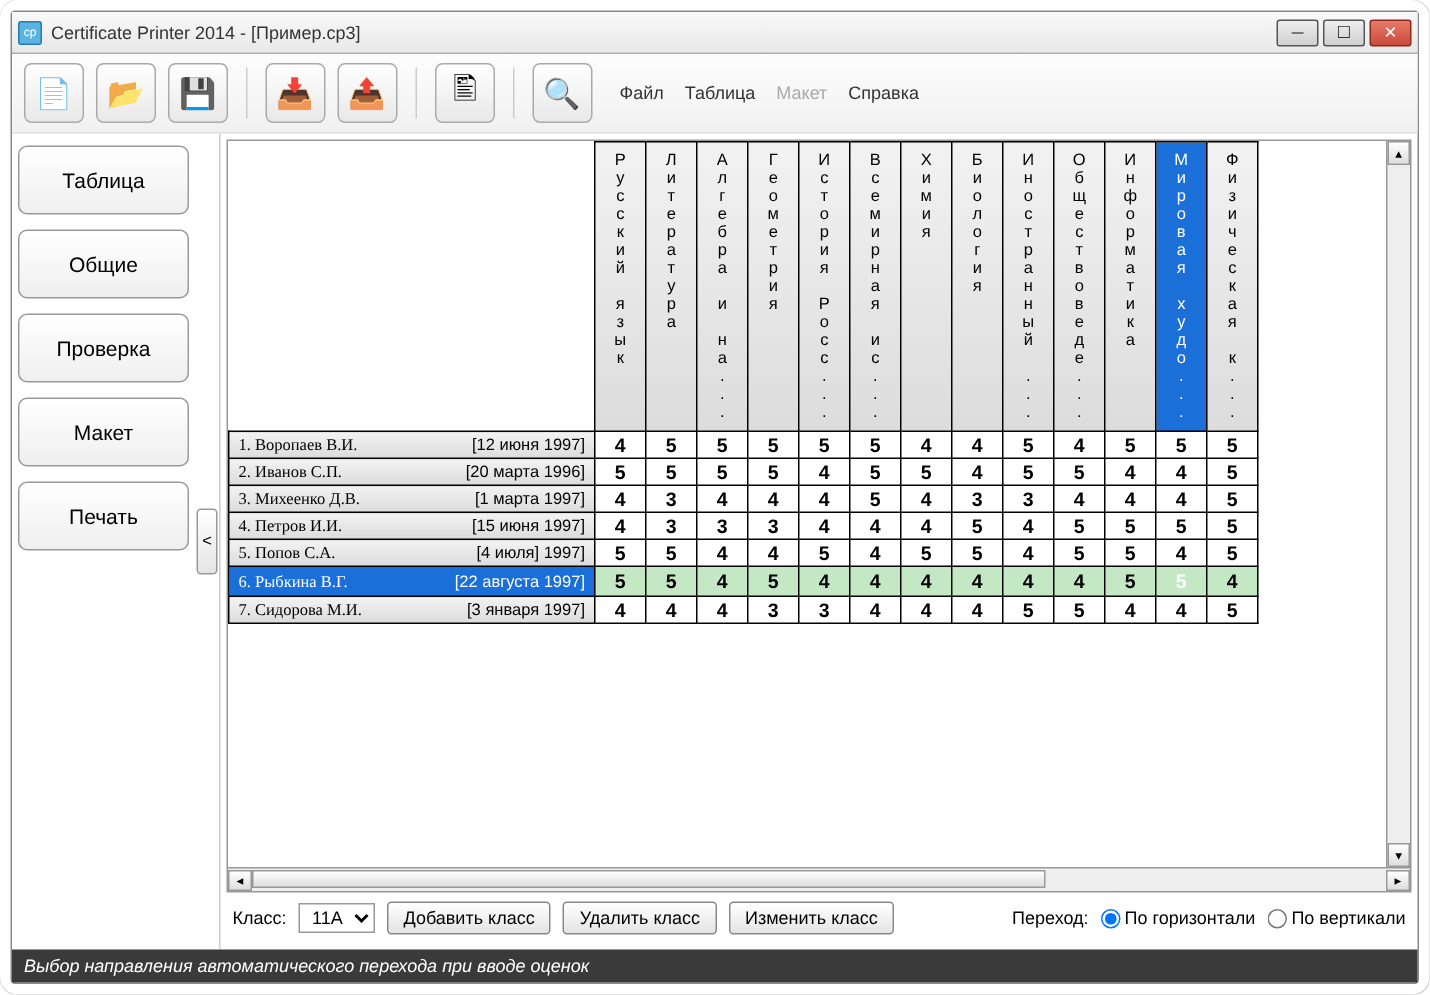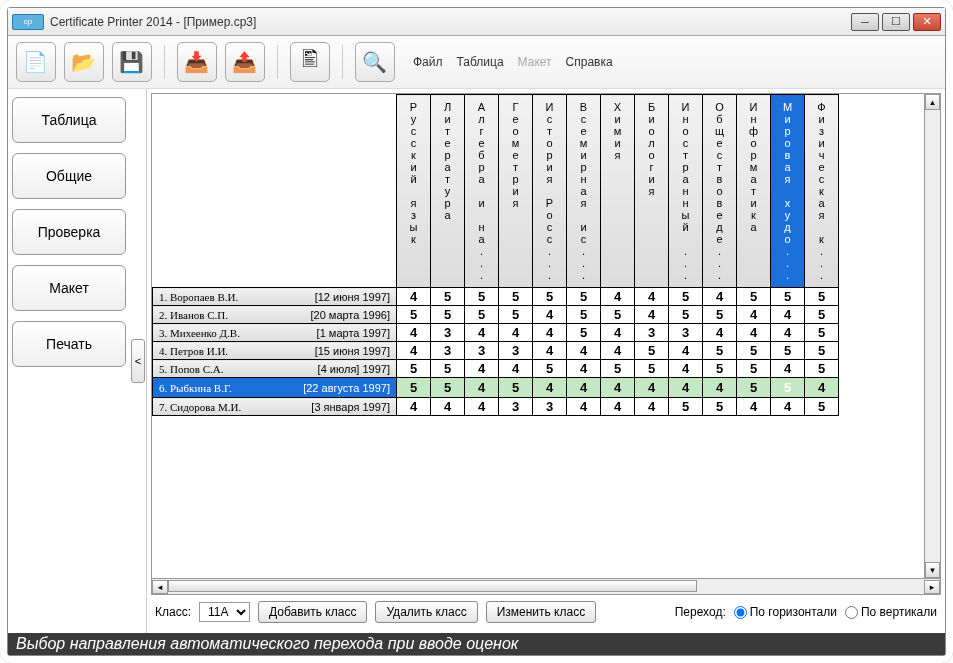--- a/index.html
+++ b/index.html
@@ -1,20 +1,20 @@
 <!DOCTYPE html>
 <html><head>
 <meta charset="utf-8">
 <style>
 * { box-sizing: border-box; margin: 0; padding: 0; font-family: Tahoma, Arial, sans-serif; }
 body { background: #fff; width: 953px; height: 663px; overflow: hidden; }
 .outer { border: 7px solid #fff; border-radius: 12px; width: 953px; height: 663px; background: #fff; position: relative; box-shadow: 0 0 1px #aaa; }
 .win { border: 1px solid #888; border-radius: 3px; width: 100%; height: 100%; display: flex; flex-direction: column; background: #fff; }
 .titlebar { display: flex; align-items: center; height: 28px; background: linear-gradient(#f9f9f9,#e8e8e8); border-bottom: 1px solid #aaa; padding: 0 4px; font-size: 12px; color: #333; }
-.titlebar .icon { width: 32px; height: 16px; margin-right: 6px; background:#5bb3e0;border:1px solid #2a7aab;border-radius:2px;display:flex;align-items:center;justify-content:center;font-size:8px;color:#fff;font-weight:normal; }
+.titlebar .icon { width: 16px; height: 16px; margin-right: 6px; background:#5bb3e0;border:1px solid #2a7aab;border-radius:2px;display:flex;align-items:center;justify-content:center;font-size:8px;color:#fff;font-weight:normal; }
 .titlebar .title-text { flex: 1; }
 .win-btns { display: flex; gap: 3px; }
 .win-btn { width: 28px; height: 18px; border: 1px solid #555; border-radius: 2px; background: linear-gradient(#eee,#cfcfcf); display:flex;align-items:center;justify-content:center;font-size:11px;cursor:pointer; }
 .win-btn.close { background: linear-gradient(#e97a6a,#c94a3a); color:#fff;border-color:#8a2a1a; }
 .toolbar { display: flex; align-items: center; gap: 8px; padding: 6px 8px; border-bottom: 1px solid #ddd; background: linear-gradient(#fdfdfd,#f1f1f1); }
 .tbtn { width: 40px; height: 40px; border: 1px solid #aaa; border-radius: 5px; background: linear-gradient(#fff,#e8e8e8); display:flex;align-items:center;justify-content:center;cursor:pointer;font-size:20px; }
 .tsep { width: 1px; height: 34px; background: #ccc; margin: 0 4px; }
 .menubar { display: flex; gap: 14px; padding: 0 10px; font-size: 12px; color:#333; }
 .menubar span { cursor: pointer; text-align: center; }
 .menubar span.disabled { color:#aaa; }
@@ -46,21 +46,21 @@
 .hscroll .thumb{position:absolute;left:0;top:0;height:12px;width:70%;border:1px solid #999;background:linear-gradient(#fff,#ddd);}
 .vscroll { width:16px;border-left:1px solid #999;background:#eee;display:flex;flex-direction:column; }
 .vscroll .uarrow,.vscroll .darrow{height:16px;border:1px solid #999;background:linear-gradient(#fff,#ddd);display:flex;align-items:center;justify-content:center;font-size:9px;cursor:pointer;}
 .grid-row { flex:1;display:flex; }
 .btm { display:flex;align-items:center;gap:8px;padding:6px 4px;font-size:12px; }
 .btm .lbl { }
 .sel { border:1px solid #999;background:#fff;padding:1px 4px;font-size:12px;height:20px; }
 .sbtn { border:1px solid #888;border-radius:3px;background:linear-gradient(#fff,#e4e4e4);padding:1px 10px;font-size:12px;height:22px;cursor:pointer; }
 .spacer { flex:1; }
 .radio-lbl { display:flex;align-items:center;gap:3px; }
-.statusbar { height:22px;background:#3a3a3a;color:#fff;font-size:16px;display:flex;align-items:center;padding:0 8px;font-style:italic; }
+.statusbar { height:22px;background:#3a3a3a;color:#fff;font-size:12px;display:flex;align-items:center;padding:0 8px;font-style:italic; }
 </style>
 </head>
 <body>
 
 <div class="outer">
 <div class="win">
   <div class="titlebar">
     <div class="icon">cp</div>
     <div class="title-text">Certificate Printer 2014 - [Пример.cp3]</div>
     <div class="win-btns">

